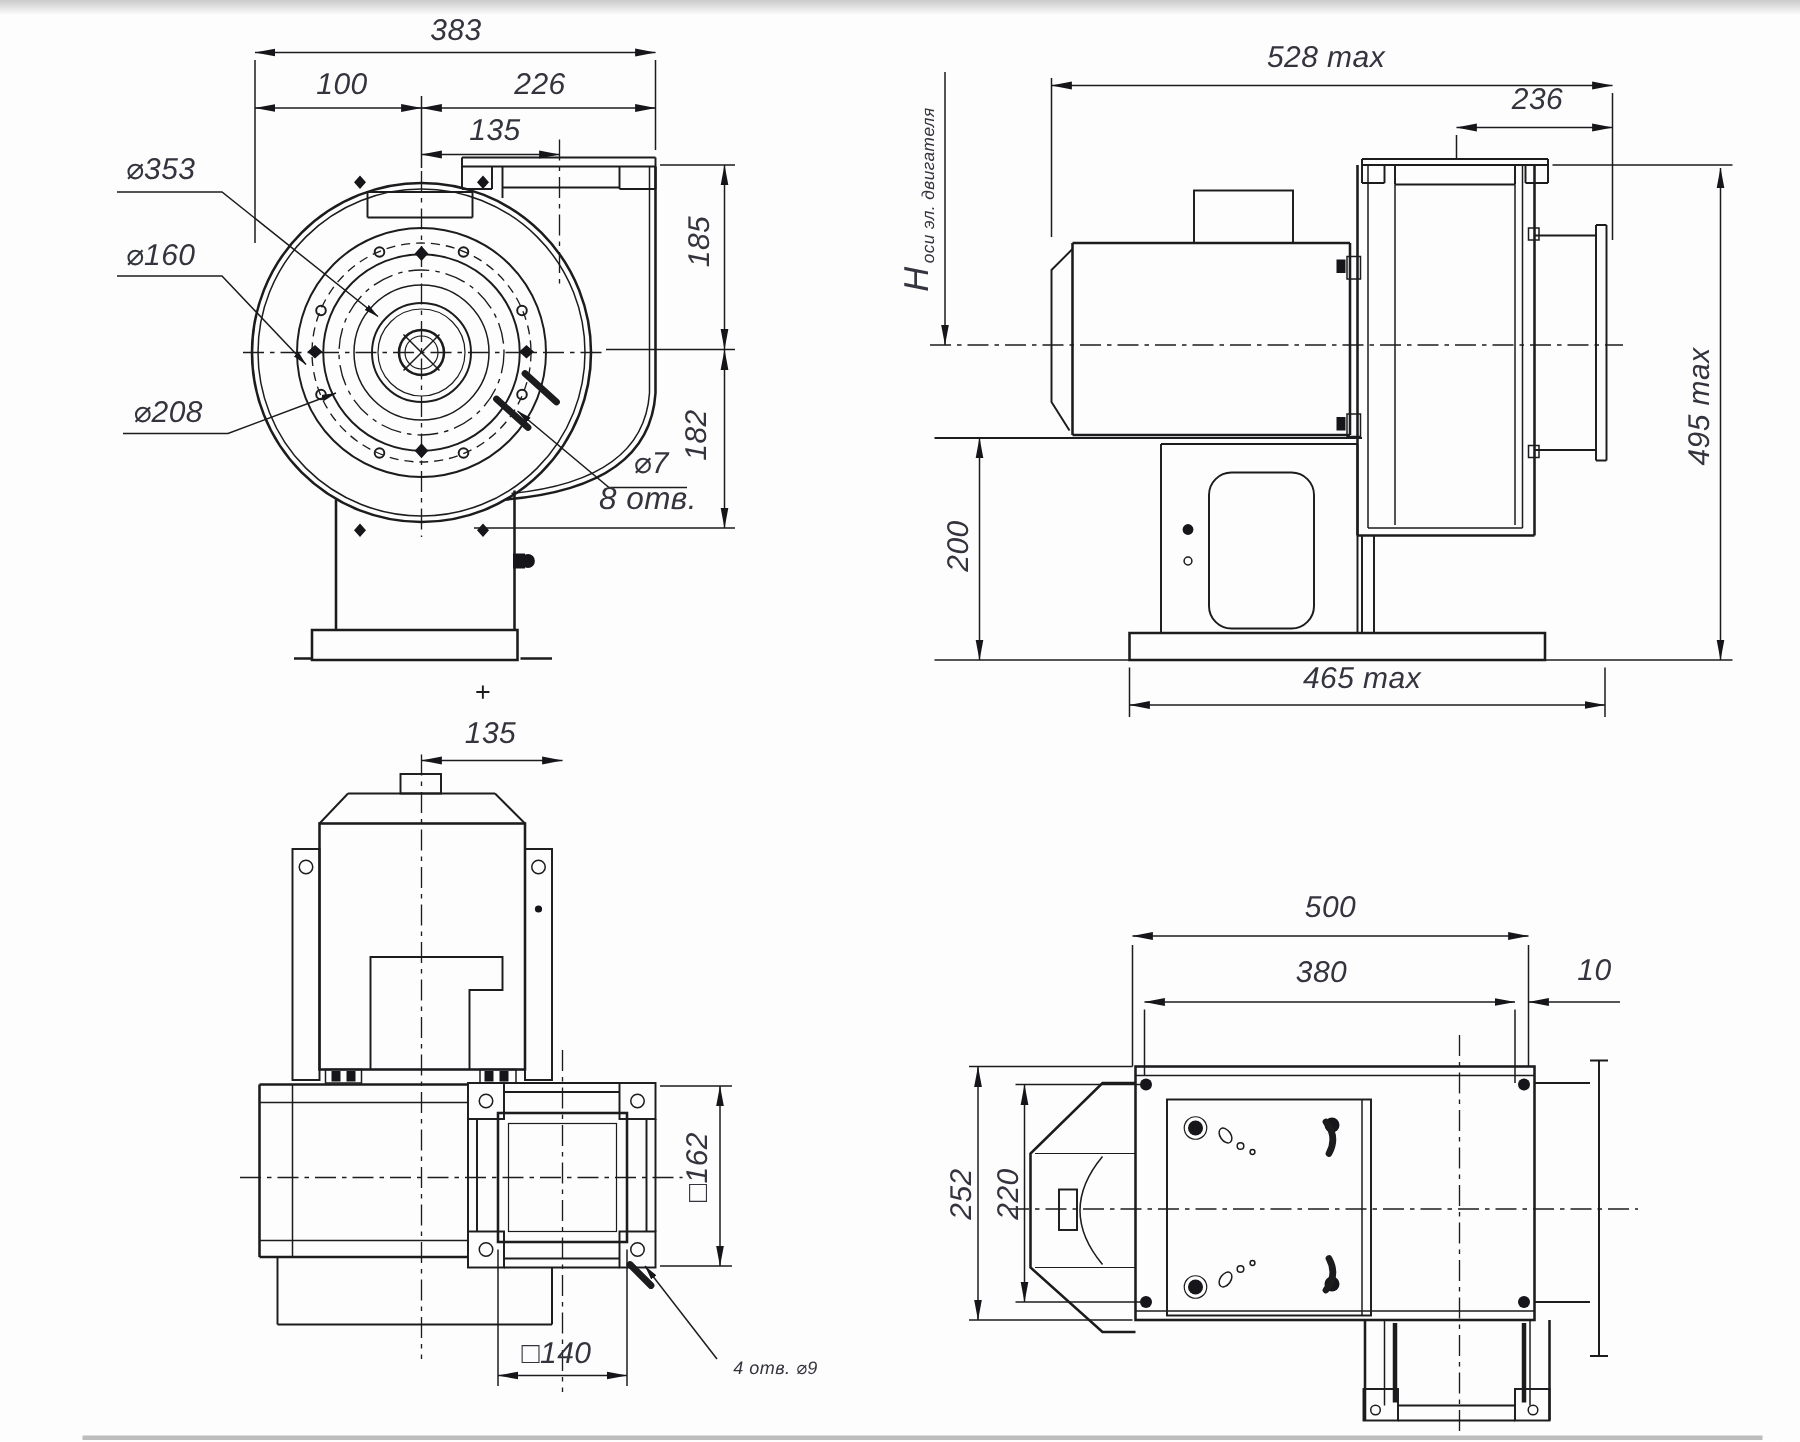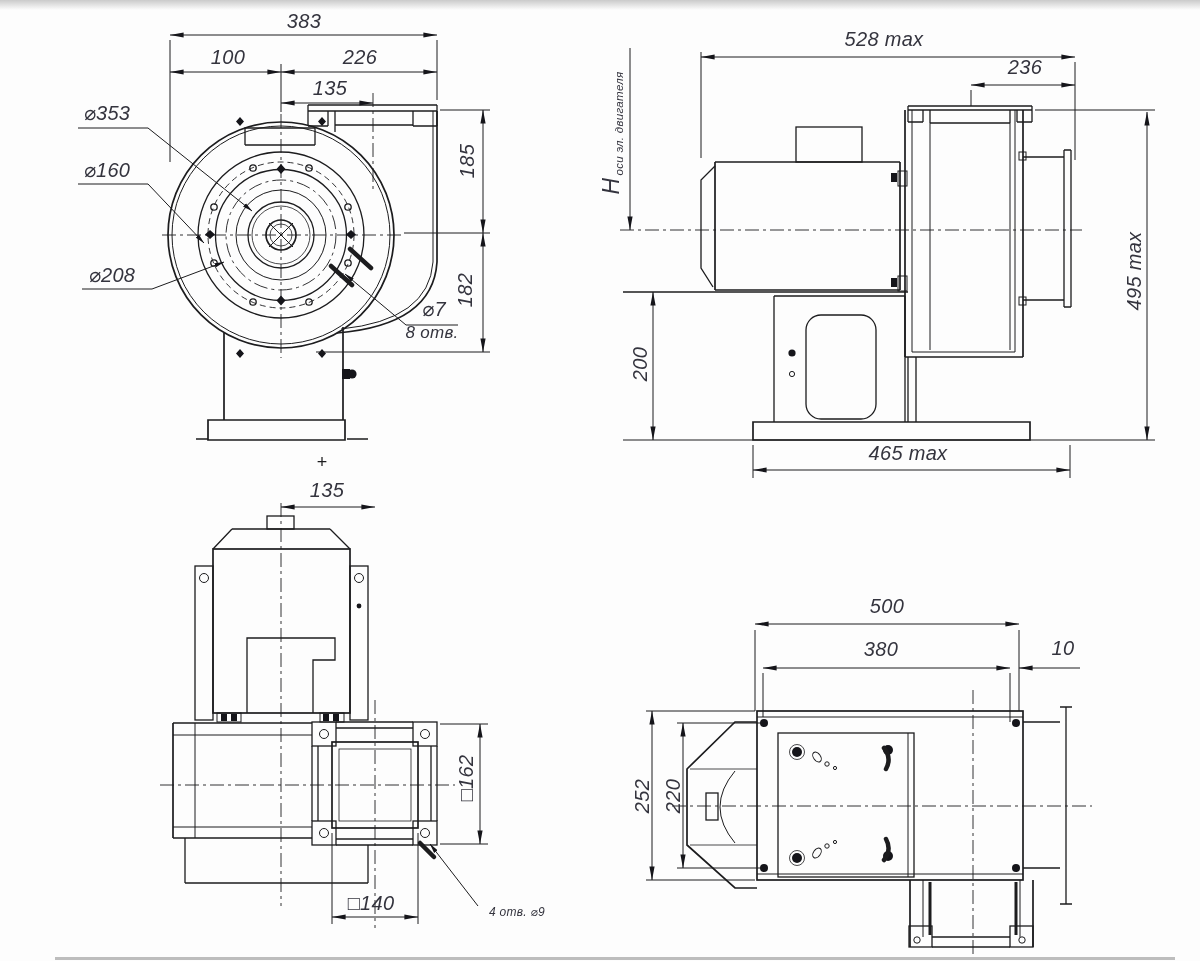--- a/index.html
+++ b/index.html
@@ -12,21 +12,21 @@
   svg *{fill:none;stroke:#1c1c1e;stroke-width:1.3;}
   .w08{stroke-width:.8}.w1{stroke-width:1}.w16{stroke-width:1.7}
   .cl{stroke-width:.9;stroke-dasharray:14 4 3 4}
   .dsh{stroke-width:.9;stroke-dasharray:6 4}
   .dim{stroke-width:1}
   .thk{stroke-width:4.5;stroke-linecap:round}
   .fil{fill:#15151a;stroke:none}
   .t{position:absolute;font-style:italic;font-size:20px;color:#34343e;white-space:nowrap;
      transform:translate(-50%,-50%);z-index:2;letter-spacing:.3px;}
   .rot{transform:translate(-50%,-50%) rotate(-90deg);}
-  .sm{font-size:17px}.md{font-size:12px}
+  .sm{font-size:21px}.md{font-size:12px}
   .plus{font-style:normal;font-size:18px;color:#1c1c1e;letter-spacing:0;}
   .hwrap{display:inline-flex;align-items:baseline;}
   .hmain{font-size:23px;}
   .hsub{font-size:11.5px;position:relative;top:4px;margin-left:2px;}
 </style>
 </head>
 <body>
 
 <div id="canvas">
   <div id="topband"></div>

